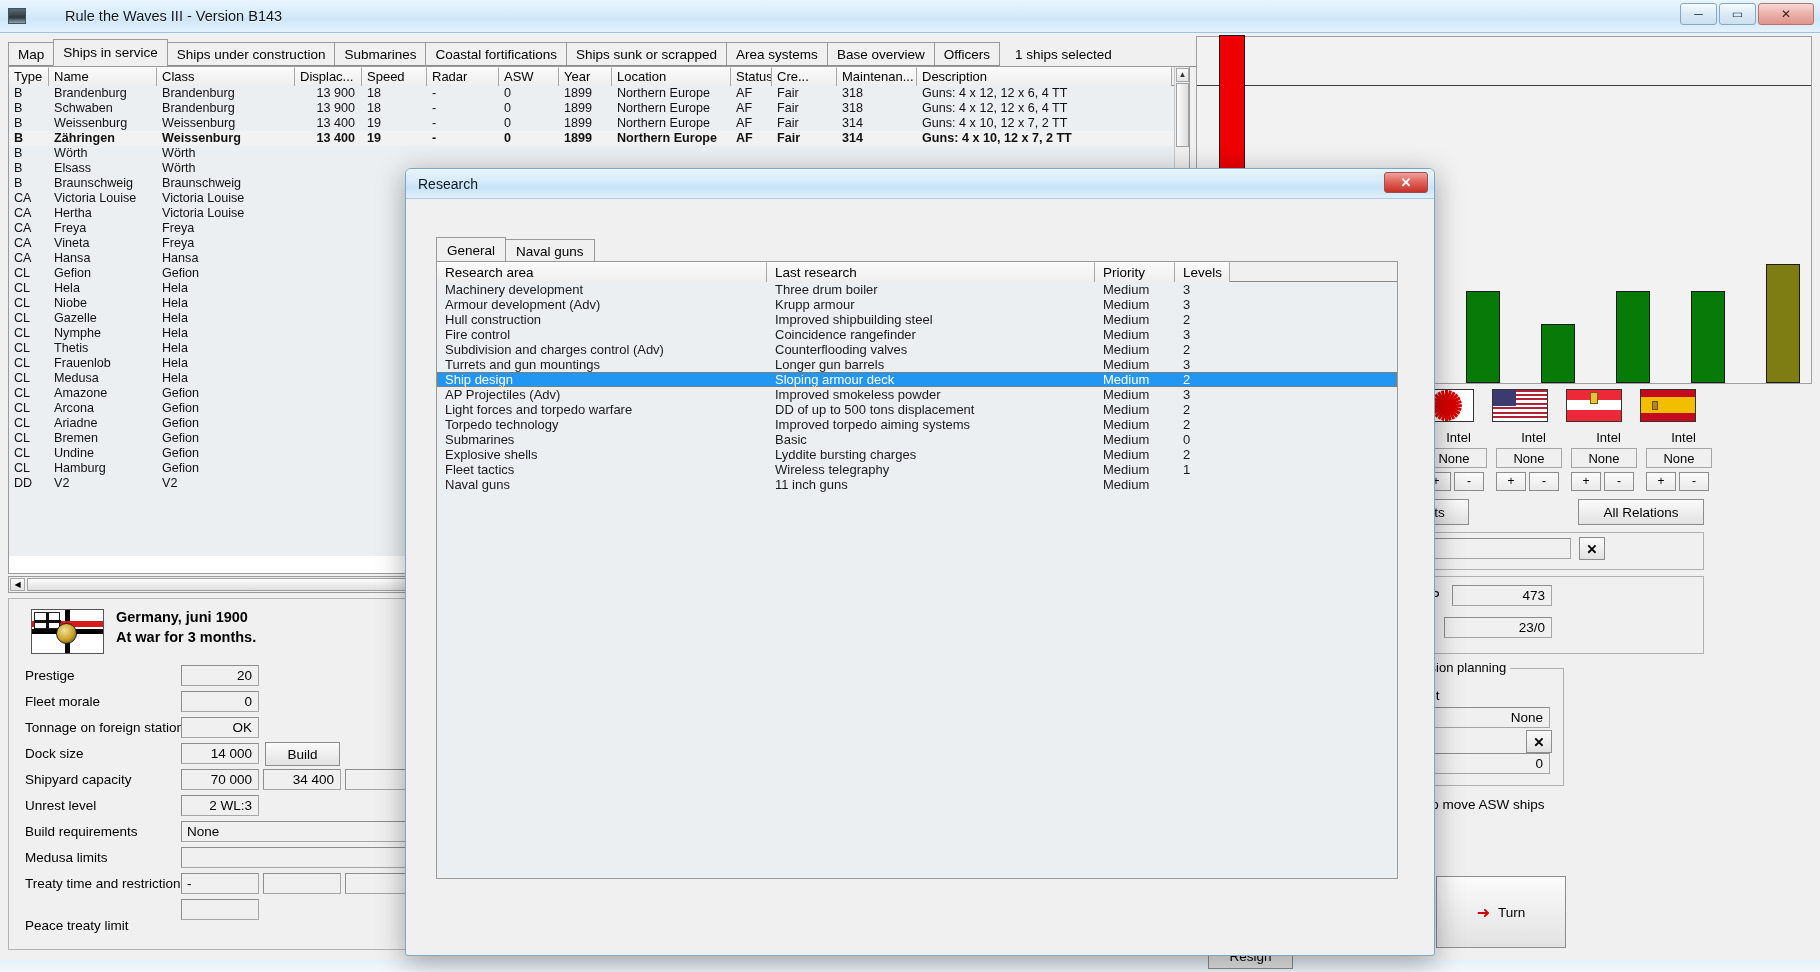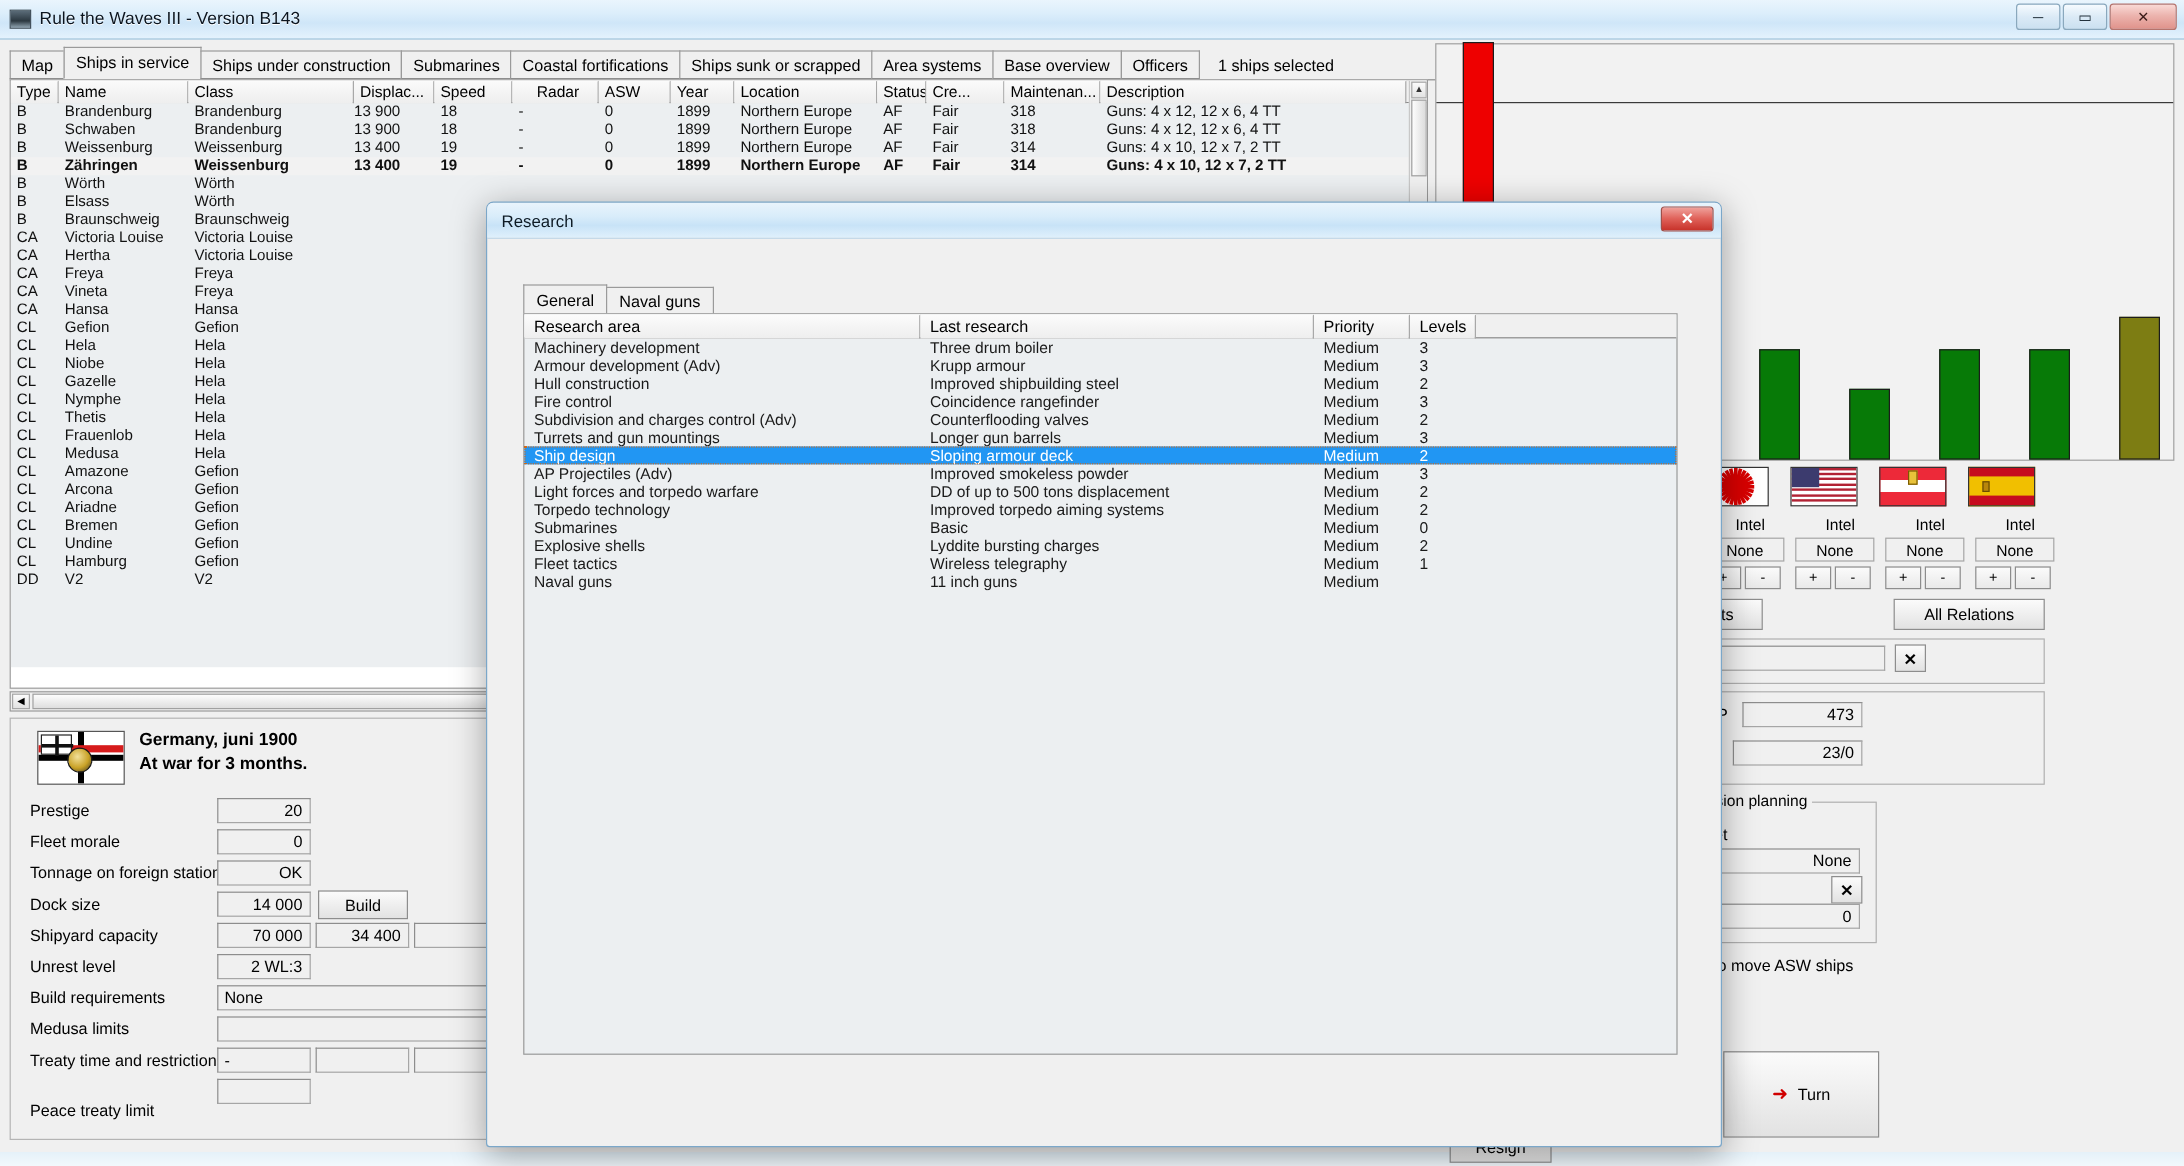--- a/index.html
+++ b/index.html
@@ -32,20 +32,21 @@
     width: 1820px; height: 960px;
     background: #f0f0f0;
   }
   .titlebar {
     position: relative;
     height: 33px;
     background: linear-gradient(180deg,#eaf5fd 0%, #dceefb 35%, #cfe6f8 60%, #e4f2fd 100%);
     border-bottom: 1px solid #9cc4e0;
     display: flex; align-items: center;
     padding-left: 8px;
+    gap: 32px;
   }
   .title-icon {
     width: 18px; height: 16px; margin-right: 7px;
     background: linear-gradient(180deg,#5a6b78,#2c3840 60%,#8fa3b0);
     border: 1px solid #44525c;
   }
   .title-text {
     font-size: 14.5px; color: #0b1520; font-weight: 400;
     text-shadow: 0 1px 0 #ffffff;
   }
@@ -118,21 +119,21 @@
     overflow: hidden; white-space: nowrap;
   }
   .ships-body { background: #eceff1; height: 470px; }
   .ship-row {
     display: flex; height: 15px; line-height: 15px;
     font-size: 12.6px; color: #111;
     white-space: nowrap;
   }
   .ship-row.sel { background: #f2f2f2; font-weight: bold; }
   .ship-row .td { padding-left: 5px; overflow: hidden; }
-  .ship-row .td.num { padding-right: 7px; padding-left: 0; }
+  .ship-row .td.num { text-align: right; padding-right: 7px; padding-left: 0; }
 
   .vscroll {
     position: absolute; right: 0; top: 0; width: 15px; bottom: 0;
     background: #f0f0f0; border-left: 1px solid #c8c8c8;
   }
   .vscroll .thumb {
     position: absolute; top: 16px; left: 1px; width: 13px; height: 64px;
     background: linear-gradient(90deg,#fdfdfd,#dcdcdc);
     border: 1px solid #a0a0a0;
   }
@@ -370,21 +371,21 @@
       <div class="tab plain">1 ships selected</div>
     </div>
 
     <div class="ships-panel">
       <div class="ships-header" id="ships-header">
           <div class="th" style="width: 40px;">Type</div>
           <div class="th" style="width: 108px;">Name</div>
           <div class="th" style="width: 138px;">Class</div>
           <div class="th" style="width: 67px;">Displac...</div>
           <div class="th" style="width: 65px;">Speed</div>
-          <div class="th" style="width: 72px; text-align: center;">Radar</div>
+          <div class="th" style="width: 72px;">Radar</div>
           <div class="th" style="width: 60px;">ASW</div>
           <div class="th" style="width: 53px;">Year</div>
           <div class="th" style="width: 119px;">Location</div>
           <div class="th" style="width: 41px;">Status</div>
           <div class="th" style="width: 65px;">Cre...</div>
           <div class="th" style="width: 80px;">Maintenan...</div>
           <div class="th" style="width: 255px;">Description</div>
         </div>
       <div class="ships-body" id="ships-body">
           <div class="ship-row">

